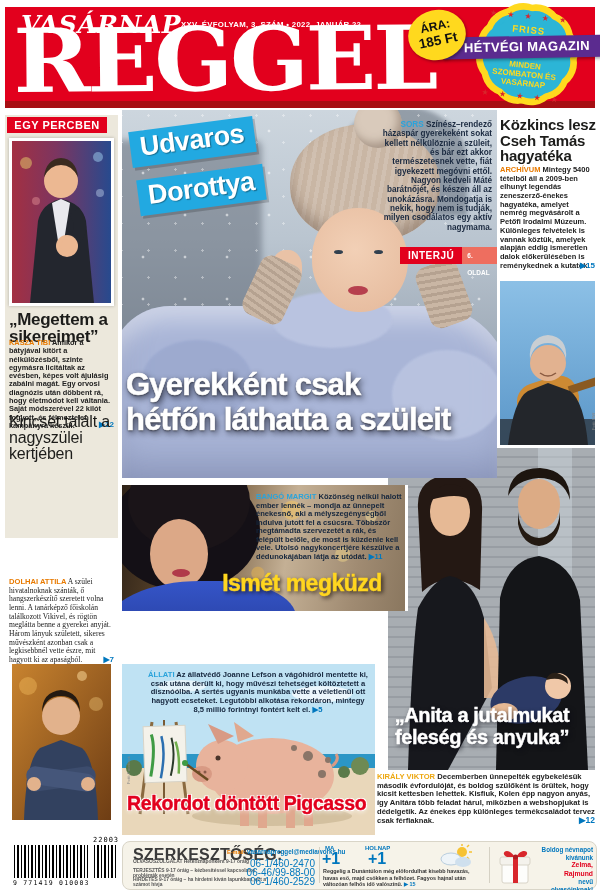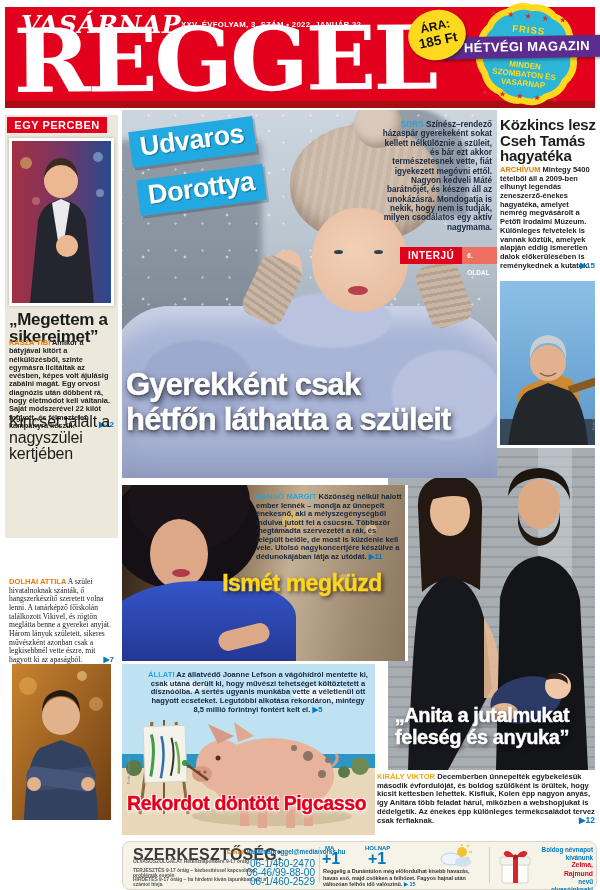--- a/index.html
+++ b/index.html
@@ -79,21 +79,21 @@
   .sors{position:absolute;left:252px;top:10px;width:118px;text-align:right;font-size:8.2px;line-height:1.14;
         font-weight:700;color:#1b2a40;}
   .interju{position:absolute;left:278px;top:137px;height:17px;display:flex;z-index:2;}
   .interju .t1{background:#e2001d;color:#fff;font-size:10px;font-weight:800;line-height:17px;padding:0 8px;letter-spacing:.5px;}
   .interju .t2{background:#ee6e5f;color:#fff;font-size:6.5px;font-weight:700;line-height:17px;padding:0 5px;}
   .mainhl{position:absolute;left:4px;top:258px;width:370px;color:#fff;font-weight:700;font-size:31px;line-height:1.12;
           letter-spacing:-.8px;-webkit-text-stroke:.5px #fff;
           text-shadow:2px 3px 6px rgba(10,10,20,.75),0 1px 2px rgba(0,0,0,.6);}
 
   
-  .bango{position:absolute;left:122px;top:485px;width:283px;height:176px;overflow:hidden;z-index:2;border-right:3px solid #fff;
+  .bango{position:absolute;left:122px;top:485px;width:283px;height:126px;overflow:hidden;z-index:2;border-right:3px solid #fff;
          background:linear-gradient(100deg,#2e2217 0%,#6b5132 30%,#c4b095 58%,#a08b72 82%,#8a775f 100%);}
   .bokeh{position:absolute;inset:0;opacity:.5;
     background-image:radial-gradient(circle at 60% 20%,#f7c65e 0 9px,transparent 10px),
                      radial-gradient(circle at 78% 55%,#f0d58a 0 7px,transparent 8px),
                      radial-gradient(circle at 48% 70%,#e8b44e 0 6px,transparent 7px),
                      radial-gradient(circle at 88% 25%,#f7e0a0 0 5px,transparent 6px);}
   .bg-hair1{position:absolute;left:-12px;top:-16px;width:150px;height:122px;background:#141016;border-radius:50%;}
   .bg-hair2{position:absolute;left:6px;top:-34px;width:122px;height:100px;background:#1a1418;border-radius:50%;}
   .bg-face{position:absolute;left:28px;top:34px;width:58px;height:70px;background:#dca887;border-radius:50%;}
   .bg-lips{position:absolute;left:50px;top:84px;width:18px;height:8px;background:#b03a4a;border-radius:50%;}
@@ -233,20 +233,26 @@
         <circle cx="49" cy="52" r="19" fill="#e2b28c"></circle>
         <path d="M30 48 Q30 28 49 26 Q68 28 68 48 Q64 32 49 32 Q34 32 30 48Z" fill="#241a12"></path>
         <rect x="14" y="106" width="70" height="18" rx="9" fill="#3c4c6d" transform="rotate(-8 49 115)"></rect>
         <rect x="14" y="106" width="70" height="18" rx="9" fill="#45567a" transform="rotate(8 49 115)"></rect>
         <circle cx="22" cy="120" r="7" fill="#e2b28c"></circle>
           <circle cx="76" cy="120" r="7" fill="#e2b28c"></circle>
       </svg>
     </div>
   </div>
 
+  <div class="barcode-box">
+    <div class="bc-num" style="left:88px;top:5px;font-size:7px;letter-spacing:1px;">22003</div>
+    <div class="bars" style="left:9px;top:14px;width:74px;height:33px;"></div>
+    <div class="bars" style="left:89px;top:14px;width:23px;height:33px;"></div>
+    <div class="bc-num" style="left:8px;top:48px;font-size:6.5px;letter-spacing:1.2px;">9 771419 010003</div>
+  </div>
 
   <div class="family">
     <svg width="207" height="322" viewBox="0 0 207 322">
       <rect x="150" y="0" width="34" height="220" fill="#cfd8de" opacity=".45"></rect>
       <path d="M30 60 Q28 30 62 26 Q96 30 94 64 L92 142 Q60 120 34 144 Z" fill="#241813"></path>
       <ellipse cx="62" cy="64" rx="20" ry="24" fill="#e6b995"></ellipse>
       <path d="M42 52 Q50 36 62 36 Q76 36 82 52 Q70 44 42 52Z" fill="#241813"></path>
       <path d="M20 322 Q24 200 30 160 Q46 130 62 128 Q86 132 96 170 L104 240 L60 322Z" fill="#17181d"></path>
       <path d="M96 170 Q116 200 112 250 L96 250 Z" fill="#e6b995" opacity=".9"></path>
       <path d="M120 48 Q122 20 152 20 Q182 22 182 52 Q176 30 150 30 Q128 32 120 48Z" fill="#1d150f"></path>

